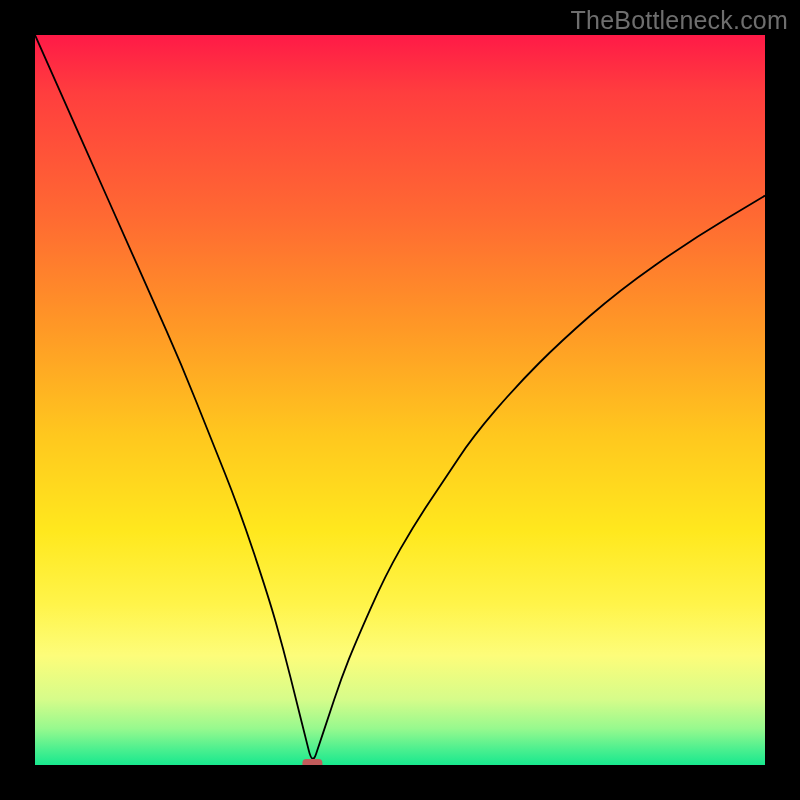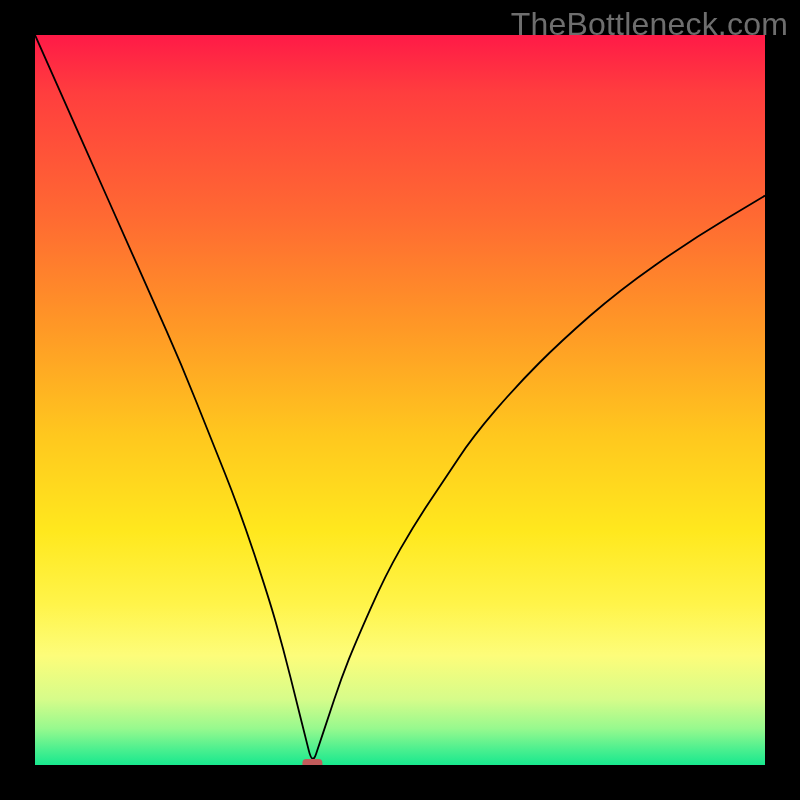--- a/index.html
+++ b/index.html
@@ -45,21 +45,21 @@
       #97f98e 95%,
       #48ef8f 98%,
       #18e88e 100%
     );
   }
   .watermark {
     position: absolute;
     top: 6px;
     right: 12px;
     color: #6e6e6e;
-    font-size: 32px;
+    font-size: 25px;
     font-weight: 500;
     letter-spacing: 0.2px;
   }
   .curve-svg {
     position: absolute;
     top: 0;
     left: 0;
     width: 100%;
     height: 100%;
   }

